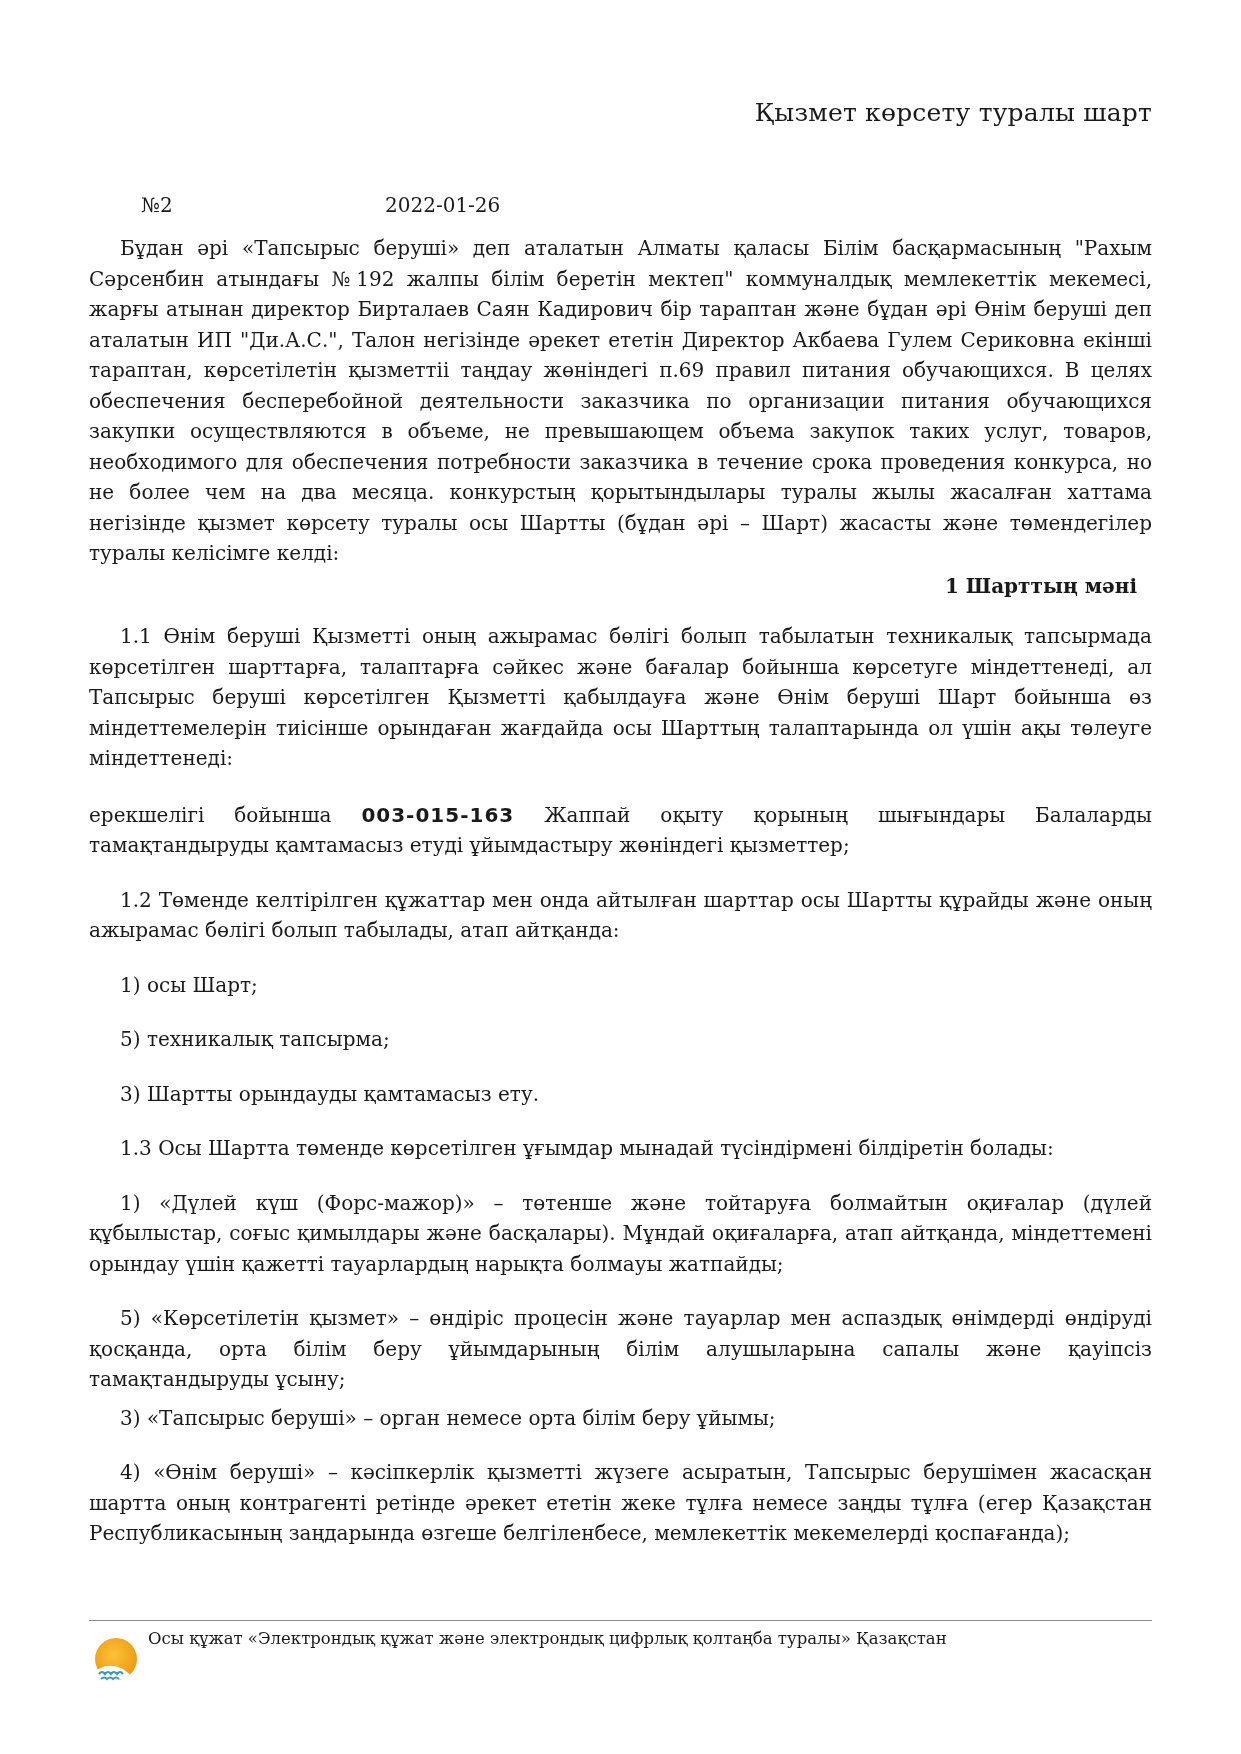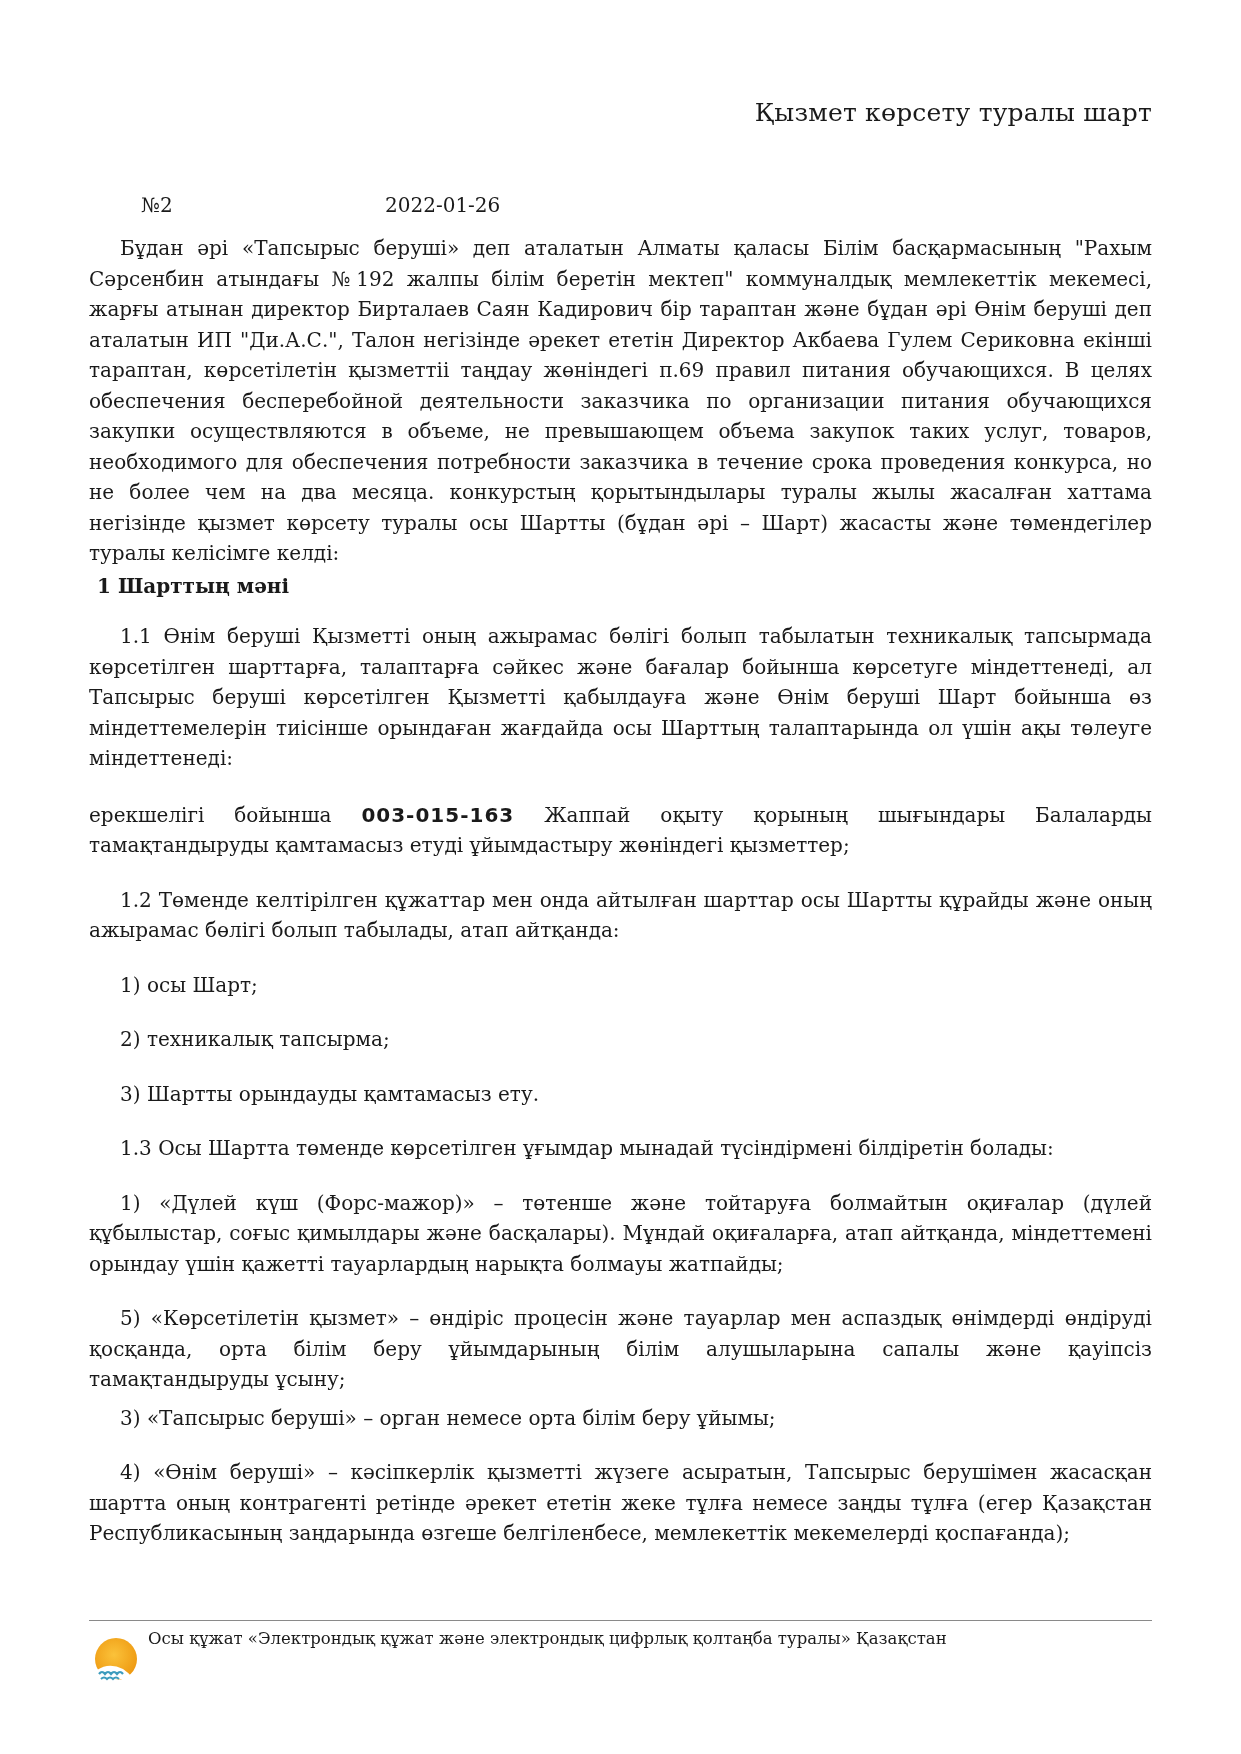--- a/index.html
+++ b/index.html
@@ -7,21 +7,21 @@
          font-family: "DejaVu Serif", serif; color: #1a1a1a; }
   .page { position: absolute; left: 89px; top: 0; width: 1063px; }
   .title { position: absolute; left: 0; width: 1063px; top: 98px; text-align: right;
            font-weight: normal; font-size: 25px; letter-spacing: 0.2px; }
   .meta-num { position: absolute; left: 52px; top: 193px; font-size: 20px; }
   .meta-date { position: absolute; left: 296px; top: 193px; font-size: 20px; }
   .body-text { position: absolute; left: 0; width: 1063px; font-size: 20px; line-height: 30.5px;
                text-align: justify; }
   .p { margin: 0; text-indent: 31px; }
   .p.noindent { text-indent: 0; }
-  .heading { text-align: left; font-weight: bold; font-size: 20px; margin: 8px; text-indent: 0; }
+  .heading { text-align: right; font-weight: bold; font-size: 20px; margin: 15px; text-indent: 0; }
   .bold { font-weight: bold; font-family: "DejaVu Sans", sans-serif; letter-spacing: 1px; }
   .footer-line { position: absolute; left: 89px; width: 1063px; top: 1620px; height: 0;
                  border-top: 1.5px solid #8a8a8a; }
   .footer { position: absolute; left: 89px; top: 1628px; width: 1063px; }
   .logo { position: absolute; left: 4px; top: 8px; width: 46px; height: 46px; }
   .footer-text { position: absolute; left: 59px; top: 0; width: 1000px; font-size: 16.5px;
                  line-height: 22px; }
 </style>
 </head>
 <body>
@@ -31,21 +31,21 @@
   <div class="meta-num">№2</div>
   <div class="meta-date">2022-01-26</div>
 
   <div class="body-text" style="top:233px;">
     <p class="p">Бұдан әрі «Тапсырыс беруші» деп аталатын Алматы қаласы Білім басқармасының "Рахым Сәрсенбин атындағы №192 жалпы білім беретін мектеп" коммуналдық мемлекеттік мекемесі, жарғы атынан директор Бирталаев Саян Кадирович бір тараптан және бұдан әрі Өнім беруші деп аталатын ИП "Ди.А.С.", Талон негізінде әрекет ететін Директор Акбаева Гулем Сериковна екінші тараптан, көрсетілетін қызметтіі таңдау жөніндегі п.69 правил питания обучающихся. В целях обеспечения бесперебойной деятельности заказчика по организации питания обучающихся закупки осуществляются в объеме, не превышающем объема закупок таких услуг, товаров, необходимого для обеспечения потребности заказчика в течение срока проведения конкурса, но не более чем на два месяца. конкурстың қорытындылары туралы жылы жасалған хаттама негізінде қызмет көрсету туралы осы Шартты (бұдан әрі – Шарт) жасасты және төмендегілер туралы келісімге келді:</p>
     <p class="heading" style="margin-top:2px;">1 Шарттың мәні</p>
     <p class="p" style="margin-top:20px;">1.1 Өнім беруші Қызметті оның ажырамас бөлігі болып табылатын техникалық тапсырмада көрсетілген шарттарға, талаптарға сәйкес және бағалар бойынша көрсетуге міндеттенеді, ал Тапсырыс беруші көрсетілген Қызметті қабылдауға және Өнім беруші Шарт бойынша өз міндеттемелерін тиісінше орындаған жағдайда осы Шарттың талаптарында ол үшін ақы төлеуге міндеттенеді:</p>
     <p class="p noindent" style="margin-top:26px;"><span>ерекшелігі бойынша</span> <span class="bold">003-015-163</span> <span>Жаппай оқыту қорының шығындары Балаларды тамақтандыруды қамтамасыз етуді ұйымдастыру жөніндегі қызметтер;</span></p>
     <p class="p" style="margin-top:24px;">1.2 Төменде келтірілген құжаттар мен онда айтылған шарттар осы Шартты құрайды және оның ажырамас бөлігі болып табылады, атап айтқанда:</p>
     <p class="p" style="margin-top:24px;">1) осы Шарт;</p>
-    <p class="p" style="margin-top:24px;">2) техникалық тапсырма;</p>
+    <p class="p" style="margin-top:24px;">5) техникалық тапсырма;</p>
     <p class="p" style="margin-top:24px;">3) Шартты орындауды қамтамасыз ету.</p>
     <p class="p" style="margin-top:24px;">1.3 Осы Шартта төменде көрсетілген ұғымдар мынадай түсіндірмені білдіретін болады:</p>
     <p class="p" style="margin-top:24px;">1) «Дүлей күш (Форс-мажор)» – төтенше және тойтаруға болмайтын оқиғалар (дүлей құбылыстар, соғыс қимылдары және басқалары). Мұндай оқиғаларға, атап айтқанда, міндеттемені орындау үшін қажетті тауарлардың нарықта болмауы жатпайды;</p>
     <p class="p" style="margin-top:24px;">5) «Көрсетілетін қызмет» – өндіріс процесін және тауарлар мен аспаздық өнімдерді өндіруді қосқанда, орта білім беру ұйымдарының білім алушыларына сапалы және қауіпсіз тамақтандыруды ұсыну;</p>
     <p class="p" style="margin-top:8px;">3) «Тапсырыс беруші» – орган немесе орта білім беру ұйымы;</p>
     <p class="p" style="margin-top:24px;">4) «Өнім беруші» – кәсіпкерлік қызметті жүзеге асыратын, Тапсырыс берушімен жасасқан шартта оның контрагенті ретінде әрекет ететін жеке тұлға немесе заңды тұлға (егер Қазақстан Республикасының заңдарында өзгеше белгіленбесе, мемлекеттік мекемелерді қоспағанда);</p>
   </div>
 </div>
 
 <div class="footer-line"></div>

